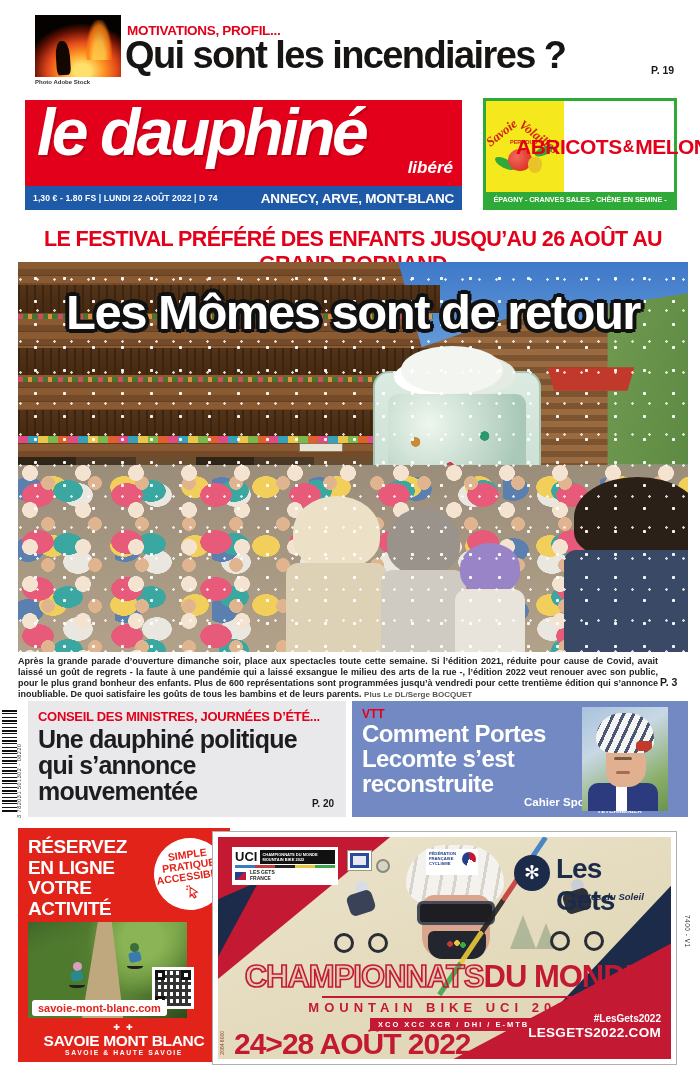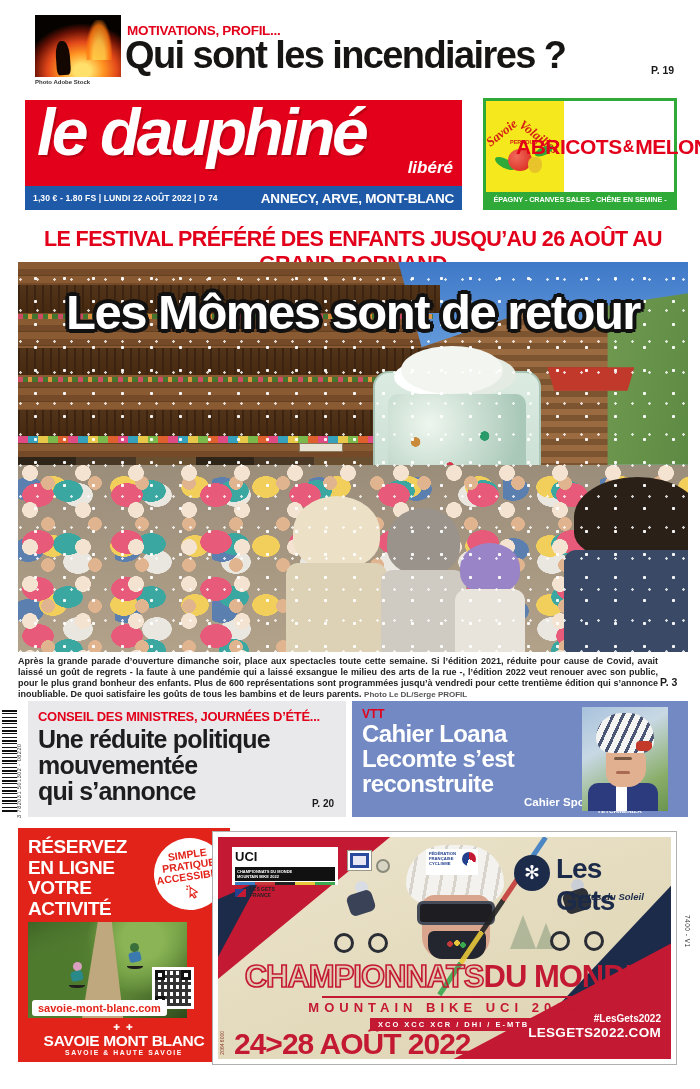--- a/index.html
+++ b/index.html
@@ -223,21 +223,21 @@
     border:3px solid #454b58; border-radius:6px; }
   .mouthguard { position:absolute; left:210px; top:94px; width:58px; height:28px; background:#23262e;
     border-radius:6px 6px 14px 14px; }
   .mouthguard::before { content:""; position:absolute; left:18px; top:8px; width:20px; height:10px;
     background:radial-gradient(circle 3px at 4px 5px,#c43a3a 90%,transparent),
                radial-gradient(circle 3px at 11px 4px,#e8c83a 90%,transparent),
                radial-gradient(circle 3px at 17px 6px,#3aa84e 90%,transparent); }
   .rainbow { position:absolute; left:272px; top:-16px; width:5px; height:190px; transform:rotate(34deg);
     background:linear-gradient(#3a7cc4 0 20%,#c43a3a 20% 40%,#222 40% 60%,#e8c83a 60% 80%,#3aa84e 80% 100%); opacity:.9; }
   .uci-box { position:absolute; left:14px; top:10px; width:106px; height:38px; background:#fff; padding:3px; }
-  .uci-row { display:flex; gap:3px; align-items:stretch;flex-direction:column; }
+  .uci-row { display:flex; gap:3px; align-items:stretch; }
   .uci-word { font-size:13px; font-weight:bold; color:#111; line-height:14px; }
   .uci-black { flex:1; background:#111; color:#fff; font-size:4px; font-weight:bold; line-height:5px; padding:2px; }
   .uci-rainbow { height:3px; margin-top:1px;
     background:linear-gradient(90deg,#3a7cc4 0 20%,#c43a3a 20% 40%,#222 40% 60%,#e8c83a 60% 80%,#3aa84e 80% 100%); }
   .uci-bottom { display:flex; gap:4px; align-items:center; margin-top:2px; }
   .uci-flag { width:11px; height:8px; background:linear-gradient(135deg,#23408e 50%,#c41932 50%); }
   .uci-gets { font-size:5px; font-weight:bold; color:#222; line-height:5.5px; }
   .stamp { position:absolute; left:130px; top:14px; width:23px; height:19px; background:#2a4a9e;
     border:2px solid #fff; box-shadow:0 0 0 1px #9a9a8a; }
   .stamp::before { content:""; position:absolute; inset:3px; background:#e8e8f4; }
@@ -342,40 +342,40 @@
     <div class="kid kid3">
         <div class="cap"></div>
         <div class="body"></div>
       </div>
     <div class="confetti"></div>
     <div class="photo-headline">Les Mômes sont de retour</div>
   </div>
 
   <div class="abs lead-caption">
     <span>Après la grande parade d’ouverture dimanche soir, place aux spectacles toute cette semaine. Si l’édition 2021, réduite pour cause de Covid, avait laissé un goût de regrets - la faute à une pandémie qui a laissé exsangue le milieu des arts de la rue -, l’édition 2022 veut renouer avec son public, pour le plus grand bonheur des enfants. Plus de 600 représentations sont programmées jusqu’à vendredi pour cette trentième édition qui s’annonce inoubliable. De quoi satisfaire les goûts de tous les bambins et de leurs parents.</span>
-    <span class="credit">Photo Le DL/Serge PROFIL</span>
+    <span class="credit">Plus Le DL/Serge BOCQUET</span>
   </div>
   <div class="abs lead-pageref">P. 3</div>
 
   <div class="abs barcode-wrap">
     <div class="barcode"></div>
     <div class="barcode-num">3 782031 501302 - 08220</div>
   </div>
 
   <div class="abs box-politics">
     <div class="bp-kicker">CONSEIL DES MINISTRES, JOURNÉES D’ÉTÉ...</div>
-    <div class="bp-line">Une réduite politique</div>
+    <div class="bp-line">Une dauphiné politique</div>
+    <div class="bp-line">qui s’annonce</div>
     <div class="bp-line">mouvementée</div>
-    <div class="bp-line">qui s’annonce</div>
     <div class="bp-pageref">P. 20</div>
   </div>
 
   <div class="abs box-vtt">
     <div class="bv-kicker">VTT</div>
-    <div class="bv-line">Cahier Loana</div>
+    <div class="bv-line">Comment Portes</div>
     <div class="bv-line">Lecomte s’est</div>
     <div class="bv-line">reconstruite</div>
     <div class="bv-section">Cahier Sports</div>
     <div class="bv-credit">Photo Le DL/Greg YETCHMENIZA</div>
     <div class="vtt-photo">
       <div class="vtt-jersey"></div>
       <div class="vtt-face"></div>
       <div class="vtt-helmet"></div>
     </div>
   </div>

